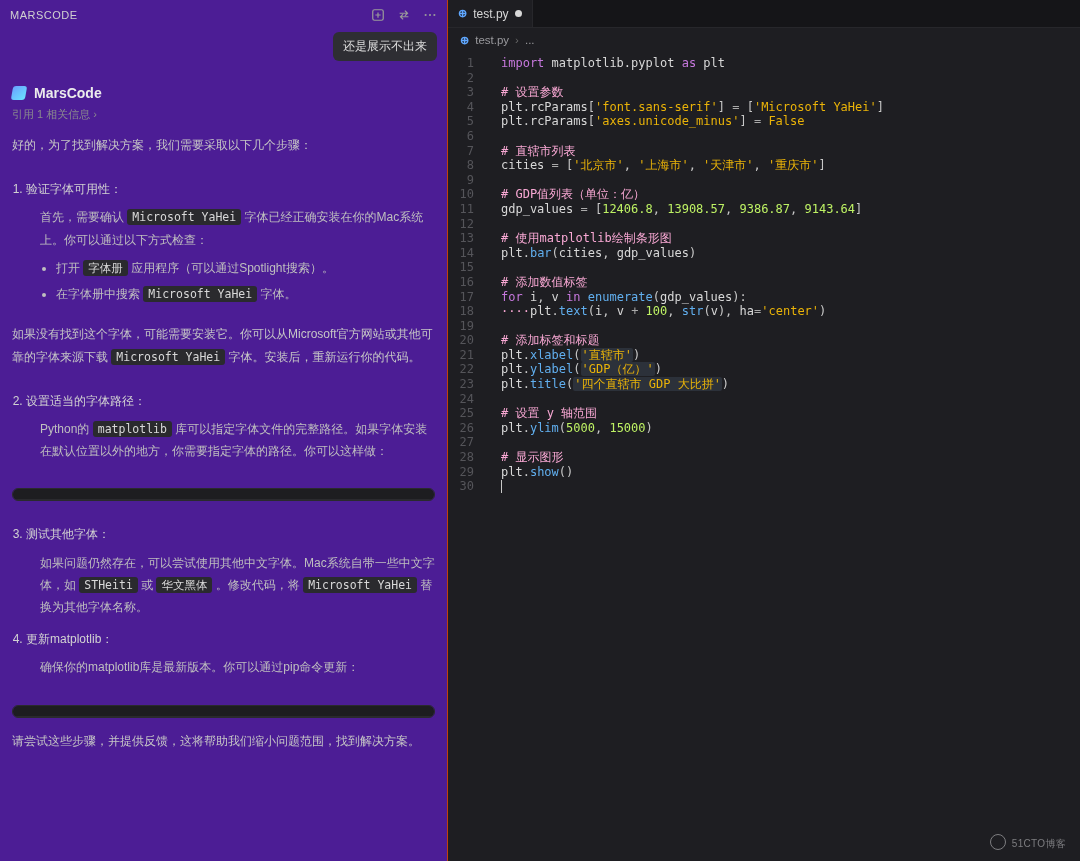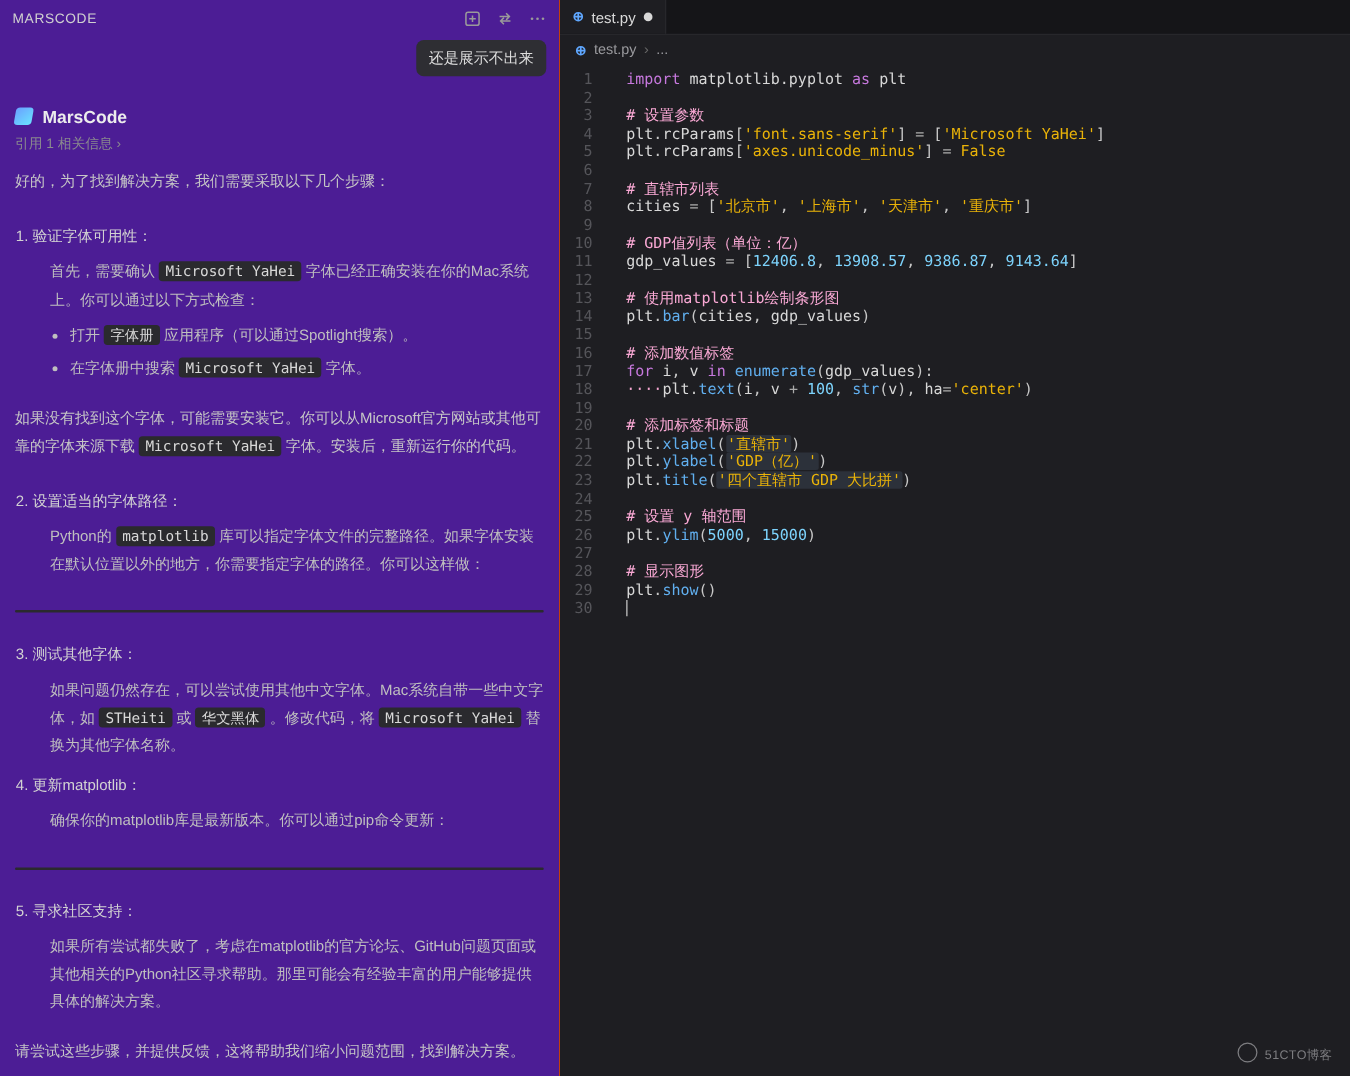--- a/index.html
+++ b/index.html
@@ -54,21 +54,21 @@
   background:#121214;
 }
 .codecard-head {
   display:flex; align-items:center; justify-content:space-between;
   padding: 5px 8px; background:#1d1d20; border-bottom:1px solid #2a2a2e;
   font-size:11.5px; color:#b8b8b8;
 }
 
 
 .kw { color:#c678dd; } .st { color:#eab308; } .op { color:#aaa; }
-.fn { color:#61afef; } .cm { color:#f9a8d4; } .nm { color:#7dd3fc; }
+.fn { color:#61afef; } .cm { color:#f9a8d4; } .nm { color:#bef264; }
 .id { color:#d8d8d8; } .bl { color:#eab308; }
 
 
 .right { flex:1; display:flex; flex-direction:column; background:#1e1e22; position:relative;}
 .tabs {
   display:flex; align-items:center; height:28px;
   background:#151518; border-bottom:1px solid #27272b;
 }
 .tab {
   display:flex; align-items:center; gap:6px; height:100%;
@@ -193,26 +193,20 @@
   </ol>
 
   <div class="codecard sh">
     <div class="codecard-head">
       
       
     </div>
 
   </div>
 
-  <ol class="steps body-text" start="5">
-    <li>
-      <span>寻求社区支持：</span>
-      <div class="para">如果所有尝试都失败了，考虑在matplotlib的官方论坛、GitHub问题页面或其他相关的Python社区寻求帮助。那里可能会有经验丰富的用户能够提供具体的解决方案。</div>
-    </li>
-  </ol>
 
   <div class="body-text">请尝试这些步骤，并提供反馈，这将帮助我们缩小问题范围，找到解决方案。</div>
 </div>
 
 <div class="right">
   <div class="tabs">
     <div class="tab">
       <span class="pyglyph">⊕</span>
       <span>test.py</span>
       <span class="dot"></span>

